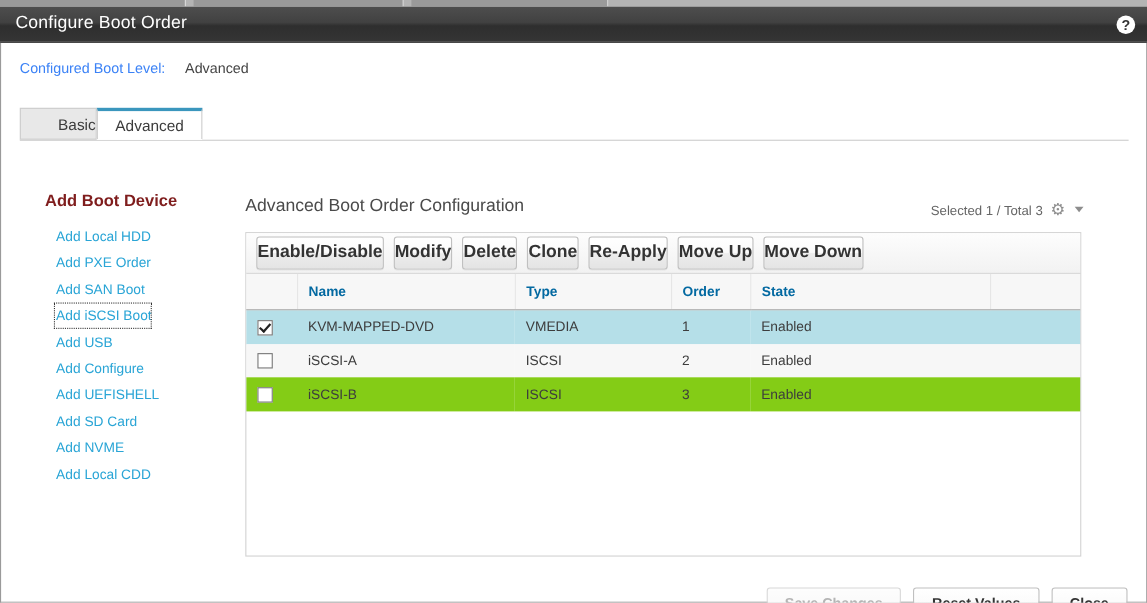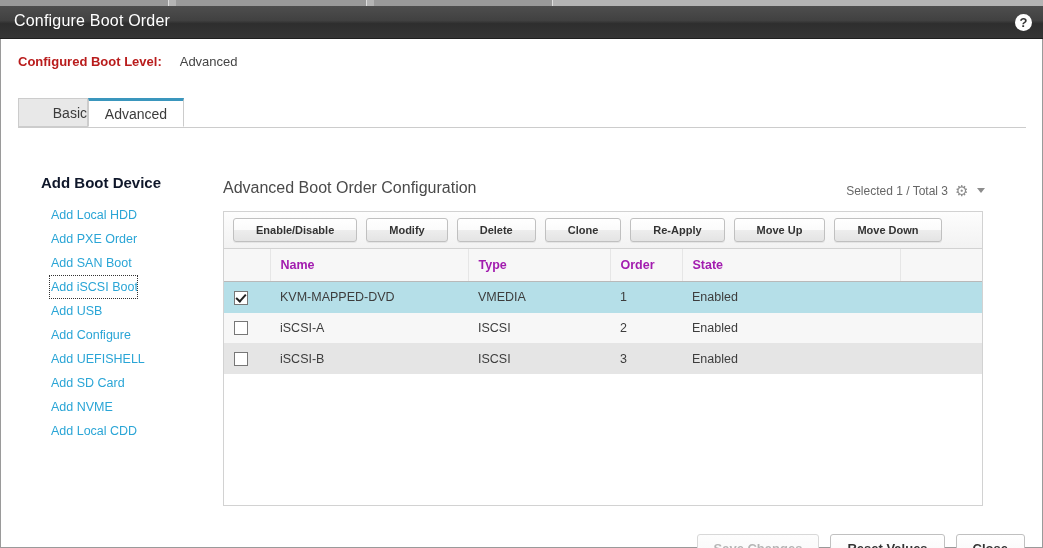--- a/index.html
+++ b/index.html
@@ -87,22 +87,22 @@
   }
 
   
   .bootlevel {
     position: absolute;
     left: 17px;
     top: 15px;
     font-size: 13px;
   }
   .bootlevel .lbl {
-    font-weight: bold;
-    color: #b91c1c;
+    font-weight: normal;
+    color: #3b82f6;
   }
   .bootlevel .val {
     margin-left: 18px;
     color: #444;
   }
 
   
   .tabstrip {
     position: absolute;
     left: 17px;
@@ -149,21 +149,21 @@
     position: absolute;
     left: 0;
     top: 135px;
     width: 210px;
   }
   .sidebar h3 {
     margin: 0 0 12px 0;
     padding-left: 40px;
     font-size: 15px;
     font-weight: bold;
-    color: #0f172a;
+    color: #7f1d1d;
   }
   .sidebar a {
     display: block;
     padding: 4px 0 4px 50px;
     font-size: 12.5px;
     color: #2aa5d6;
     text-decoration: none;
     cursor: pointer;
     line-height: 16px;
   }
@@ -233,27 +233,27 @@
     background: linear-gradient(to bottom, #fdfdfd 0%, #f2f2f2 100%);
     border-bottom: 1px solid #d2d2d2;
     display: flex;
     align-items: center;
     padding-left: 9px;
     gap: 9px;
     box-sizing: border-box;
   }
   .btn {
     font-family: "Liberation Sans", sans-serif;
-    font-size: 11px;
+    font-size: 16px;
     font-weight: bold;
     color: #333333;
     background: linear-gradient(to bottom, #ffffff 0%, #fbfbfb 48%, #ededed 52%, #e4e4e4 100%);
     border: 1px solid #c0c0c0;
     border-radius: 3px;
-    padding: 5px 22px;
+    padding: 5px 0;
     cursor: pointer;
     white-space: nowrap;
     box-shadow: 0 1px 0 rgba(0,0,0,0.06);
   }
   .btn.disabled {
     color: #b5b5b5;
     background: linear-gradient(to bottom, #fdfdfd 0%, #f7f7f7 100%);
     border-color: #d8d8d8;
     cursor: default;
     box-shadow: none;
@@ -263,39 +263,39 @@
     width: 100%;
     border-collapse: collapse;
     table-layout: fixed;
   }
   table.grid thead th {
     background: #f7f7f7;
     border-bottom: 1px solid #b9b9b9;
     border-right: 1px solid #e6e6e6;
     font-size: 12.5px;
     font-weight: bold;
-    color: #a21caf;
+    color: #0369a1;
     text-align: left;
     padding: 9px 0 9px 10px;
     height: 20px;
     box-sizing: border-box;
     margin-left: 46px;
   }
   table.grid thead th.cb { border-right: 1px solid #e6e6e6; }
   table.grid thead th:last-child { border-right: none; }
   table.grid tbody td {
     font-size: 12.5px;
     color: #3d3d3d;
     padding: 8px 0 8px 10px;
     height: 30px;
     box-sizing: border-box;
     border: none;
   }
   tr.row-odd td { background: #f7f7f7; }
-  tr.row-even td { background: #e5e5e5; }
+  tr.row-even td { background: #84cc16; }
   tr.selected td { background: #b5dfe8; }
 
   .col-cb    { width: 46px; }
   .col-name  { width: 198px; }
   .col-type  { width: 142px; }
   .col-order { width: 72px; }
   .col-state { width: 218px; }
   .col-pad   { width: auto; }
 
   .cbox {

